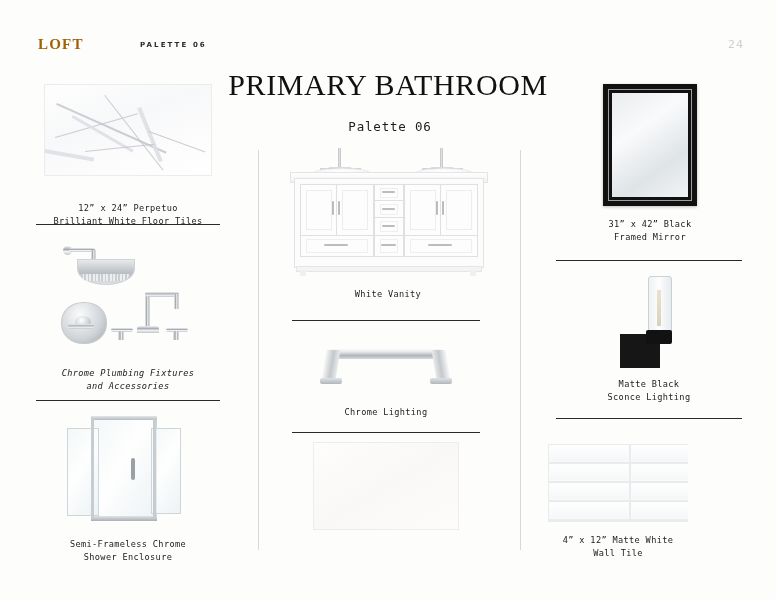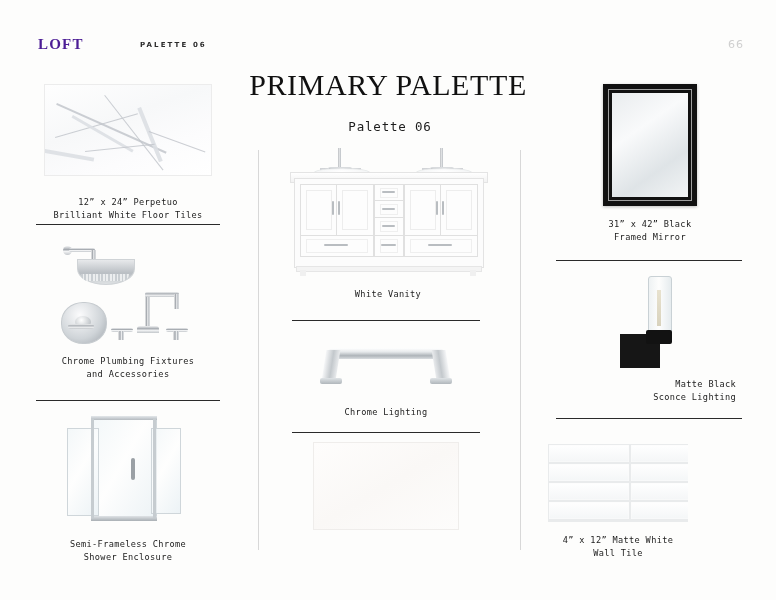--- a/index.html
+++ b/index.html
@@ -1,21 +1,21 @@
 <!DOCTYPE html>
 <html><head>
 <meta charset="utf-8">
 <style>
   html,body{margin:0;padding:0;background:#6e6e6e;}
   body{font-family:"Liberation Sans",sans-serif;}
   .page{position:relative;width:776px;height:600px;background:#fdfdfc;overflow:hidden;}
 
   
   .hdr-loft{position:absolute;left:38px;top:36px;font-family:"Liberation Serif",serif;
-    font-size:15px;font-weight:700;letter-spacing:1.2px;color:#4c1d95;}
+    font-size:15px;font-weight:700;letter-spacing:1.2px;color:#a16207;}
   .hdr-palette{position:absolute;left:140px;top:41px;font-family:"DejaVu Sans",sans-serif;
     font-size:7px;font-weight:700;letter-spacing:2.1px;color:#2b2b2b;}
   .hdr-page{position:absolute;right:32px;top:38px;font-family:"DejaVu Sans",sans-serif;
     font-size:11px;letter-spacing:1px;color:#cfcfcf;}
 
   .title{position:absolute;left:0;right:0;top:68px;text-align:center;
     font-family:"Liberation Serif",serif;font-size:30px;letter-spacing:.6px;color:#111;}
   .subtitle{position:absolute;left:230px;width:320px;top:119px;text-align:center;
     font-family:"DejaVu Sans Mono","Liberation Mono",monospace;font-size:12.5px;
     letter-spacing:.8px;color:#1d1d1d;}
@@ -93,40 +93,40 @@
   .brick{position:absolute;background:linear-gradient(180deg,#ffffff,#f4f6f7);
     box-shadow:inset 0 0 0 .5px #fbfcfc;}
 </style>
 </head>
 <body>
 
 <div class="page">
 
   <div class="hdr-loft">LOFT</div>
   <div class="hdr-palette">PALETTE 06</div>
-  <div class="hdr-page">66</div>
-
-  <div class="title">PRIMARY PALETTE</div>
+  <div class="hdr-page">24</div>
+
+  <div class="title">PRIMARY BATHROOM</div>
   <div class="subtitle">Palette 06</div>
 
   <div class="vrule" style="left:258px;top:150px;height:400px;"></div>
   <div class="vrule" style="left:520px;top:150px;height:400px;"></div>
 
   <div class="item" style="left:45px;top:85px;">
     <div class="marble">
       <div class="vein" style="left:12px;top:18px;width:120px;height:1.6px;transform:rotate(24deg);"></div>
       <div class="vein" style="left:60px;top:10px;width:95px;height:1.3px;transform:rotate(52deg);"></div>
       <div class="vein" style="left:10px;top:52px;width:86px;height:1.2px;transform:rotate(-16deg);"></div>
       <div class="vein2" style="left:28px;top:30px;width:70px;height:3px;transform:rotate(30deg);"></div>
       <div class="vein2" style="left:96px;top:22px;width:58px;height:3.5px;transform:rotate(68deg);"></div>
       <div class="vein" style="left:104px;top:46px;width:60px;height:1.1px;transform:rotate(20deg);"></div>
       <div class="vein2" style="left:0px;top:64px;width:50px;height:4px;transform:rotate(10deg);"></div>
       <div class="vein" style="left:40px;top:66px;width:70px;height:1px;transform:rotate(-6deg);"></div>
     </div>
-    <div class="cap" style="width:166px;margin-top:21px;">12” x 24” Perpetuo
+    <div class="cap" style="width:166px;margin-top:27px;">12” x 24” Perpetuo
 Brilliant White Floor Tiles</div>
   </div>
   <div class="rule" style="left:36px;top:224px;width:184px;"></div>
 
   <div class="item" style="left:45px;top:232px;">
     <div class="fixwrap">
 
       <div class="chrome-h" style="position:absolute;left:18px;top:14px;width:9px;height:9px;border-radius:50%;"></div>
       <div class="chrome-h" style="position:absolute;left:24px;top:16px;width:26px;height:4px;border-radius:2px;"></div>
       <div class="chrome-v" style="position:absolute;left:46px;top:18px;width:5px;height:12px;"></div>
@@ -144,21 +144,21 @@
       <div class="chrome-v" style="position:absolute;left:100px;top:62px;width:5px;height:34px;"></div>
       <div class="chrome-h" style="position:absolute;left:100px;top:60px;width:34px;height:5px;border-radius:2px;"></div>
       <div class="chrome-v" style="position:absolute;left:129px;top:62px;width:5px;height:15px;"></div>
       <div class="chrome-h" style="position:absolute;left:92px;top:94px;width:22px;height:7px;border-radius:3px 3px 0 0;"></div>
 
       <div class="chrome-h" style="position:absolute;left:66px;top:96px;width:22px;height:4px;border-radius:2px;"></div>
       <div class="chrome-v" style="position:absolute;left:73px;top:99px;width:6px;height:9px;"></div>
       <div class="chrome-h" style="position:absolute;left:121px;top:96px;width:22px;height:4px;border-radius:2px;"></div>
       <div class="chrome-v" style="position:absolute;left:128px;top:99px;width:6px;height:9px;"></div>
     </div>
-    <div class="cap" style="width:166px;margin-top:5px;">Chrome Plumbing Fixtures
+    <div class="cap" style="width:166px;margin-top:17px;font-style:italic;">Chrome Plumbing Fixtures
 and Accessories</div>
   </div>
   <div class="rule" style="left:36px;top:400px;width:184px;"></div>
 
   <div class="item" style="left:45px;top:414px;">
     <div class="shower">
       <div class="glasspanel" style="left:48px;top:4px;width:62px;height:100px;"></div>
       <div class="glasspanel" style="left:22px;top:14px;width:30px;height:86px;"></div>
       <div class="glasspanel" style="left:106px;top:14px;width:28px;height:84px;"></div>
       <div style="position:absolute;left:46px;top:2px;width:66px;height:4px;background:linear-gradient(180deg,#e3e7ea,#b4babf);"></div>
@@ -254,21 +254,21 @@
   <div class="rule" style="left:556px;top:260px;width:186px;"></div>
 
   <div class="item" style="left:612px;top:272px;">
     <div class="sconce">
       <div class="sc-glass"></div>
       <div class="sc-fil"></div>
       <div class="sc-arm"></div>
       <div class="sc-back"></div>
       <div style="position:absolute;left:34px;bottom:24px;width:26px;height:14px;background:#121212;border-radius:2px;"></div>
     </div>
-    <div class="cap" style="width:174px;margin-left:-50px;margin-top:10px;text-align:right;">Matte Black
+    <div class="cap" style="width:174px;margin-left:-50px;margin-top:10px;">Matte Black
 Sconce Lighting</div>
   </div>
   <div class="rule" style="left:556px;top:418px;width:186px;"></div>
 
   <div class="item" style="left:548px;top:444px;">
     <div class="subway">
       <div class="brick" style="left:1px;top:1px;width:80px;height:17px;"></div>
       <div class="brick" style="left:83px;top:1px;width:80px;height:17px;"></div>
       <div class="brick" style="left:1px;top:20px;width:80px;height:17px;"></div>
       <div class="brick" style="left:83px;top:20px;width:80px;height:17px;"></div>

